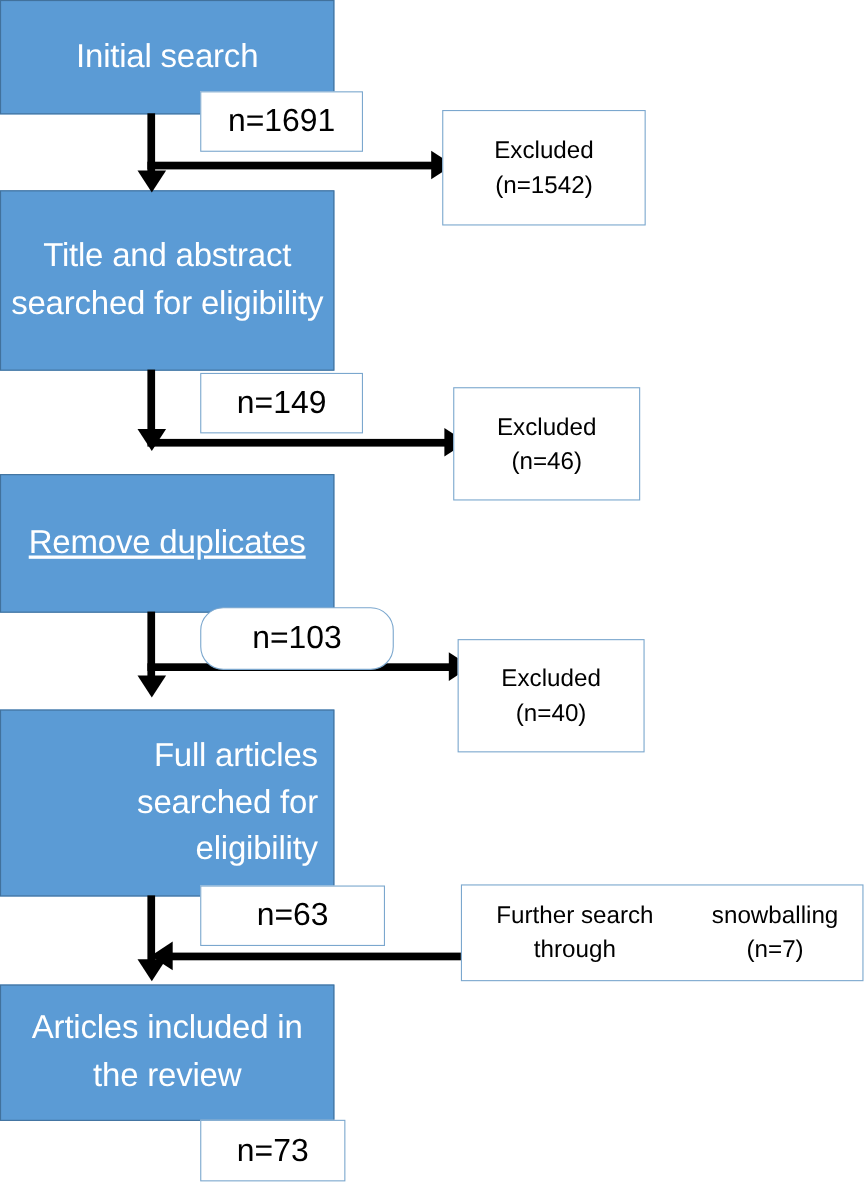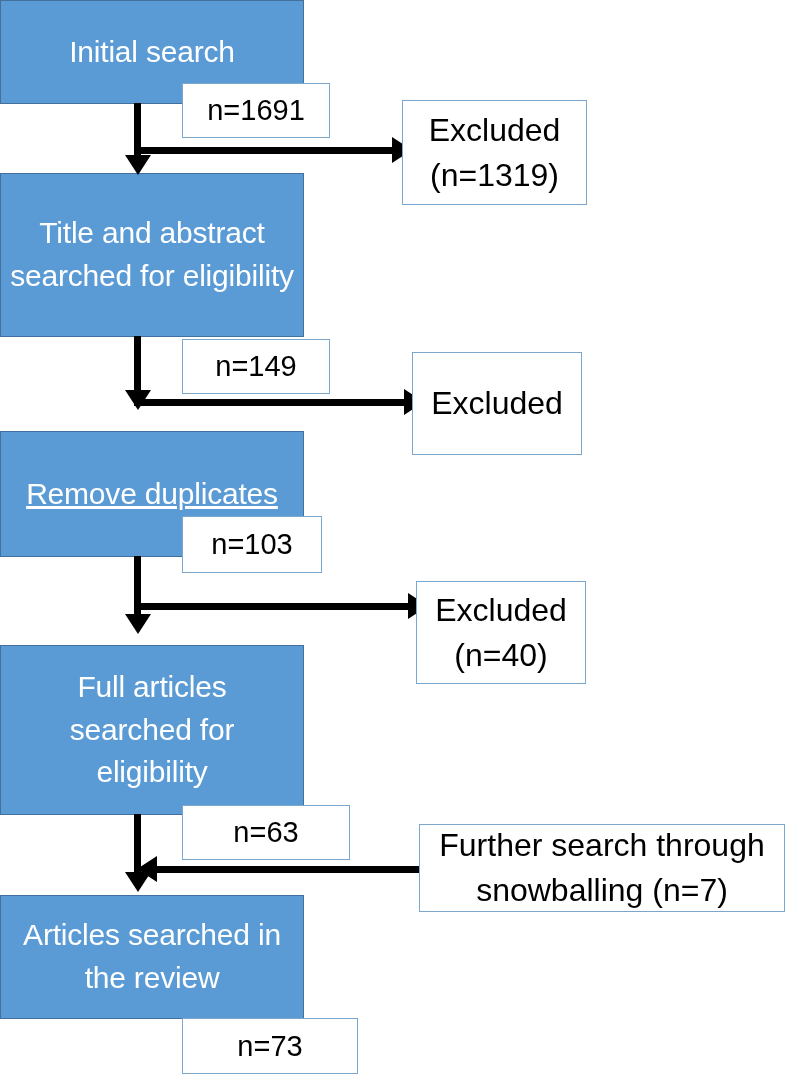--- a/index.html
+++ b/index.html
@@ -42,21 +42,21 @@
     color: #000000;
     display: flex;
     align-items: center;
     justify-content: center;
     text-align: center;
     font-size: 29px;
     line-height: 1.4;
     z-index: 3;
   }
   .side-box {
-    font-size: 32px;
+    font-size: 22px;
   }
   .vline {
     position: absolute;
     background: #000000;
     width: 7px;
     z-index: 2;
   }
   .hline {
     position: absolute;
     background: #000000;
@@ -102,80 +102,81 @@
 
   <div class="hline" style="left:134px; top:147px; width:265px;"></div>
   <div class="arrow-right" style="left:392px; top:137px; border-left:20px solid #000000;"></div>
 
   <div class="count-box" style="left:182px; top:83px; width:148px; height:55px;">
     <span>n=1691</span>
   </div>
 
   <div class="side-box" style="left:402px; top:100px; width:185px; height:105px; flex-direction:column;">
     <span>Excluded</span>
-    <span>(n=1319)</span>
+    <span>(n=1542)</span>
   </div>
 
   <div class="stage-box" style="left:0px; top:173px; width:304px; height:164px; padding:0 2px;">
     <span>Title and abstract searched for eligibility</span>
   </div>
 
   <div class="vline" style="left:134px; top:336px; height:60px;"></div>
   <div class="arrow-down" style="left:125px; top:390px; border-top:20px solid #000000;"></div>
 
   <div class="hline" style="left:134px; top:399px; width:277px;"></div>
   <div class="arrow-right" style="left:404px; top:389px; border-left:20px solid #000000;"></div>
 
   <div class="count-box" style="left:182px; top:339px; width:148px; height:55px;">
     <span>n=149</span>
   </div>
 
   <div class="side-box" style="left:412px; top:352px; width:170px; height:103px; flex-direction:column;">
     <span>Excluded</span>
+    <span>(n=46)</span>
   </div>
 
   <div class="stage-box" style="left:0px; top:431px; width:304px; height:126px;text-decoration:underline;">
     <span>Remove duplicates</span>
   </div>
 
   <div class="vline" style="left:134px; top:556px; height:64px;"></div>
   <div class="arrow-down" style="left:125px; top:614px; border-top:20px solid #000000;"></div>
 
   <div class="hline" style="left:134px; top:603px; width:281px;"></div>
   <div class="arrow-right" style="left:408px; top:593px; border-left:20px solid #000000;"></div>
 
-  <div class="count-box" style="left:182px; top:516px; width:140px; height:57px;">
+  <div class="count-box" style="left:182px; top:552px; width:176px; height:57px;border-radius:21px;">
     <span>n=103</span>
   </div>
 
   <div class="side-box" style="left:416px; top:581px; width:170px; height:103px; flex-direction:column;">
     <span>Excluded</span>
     <span>(n=40)</span>
   </div>
 
-  <div class="stage-box" style="left:0px; top:645px; width:304px; height:170px; padding:4px 14px;">
+  <div class="stage-box" style="left:0px; top:645px; width:304px; height:170px; padding:4px 14px;text-align:right;">
     <span>Full articles searched for eligibility</span>
   </div>
 
   <div class="vline" style="left:134px; top:814px; height:64px;"></div>
   <div class="arrow-down" style="left:125px; top:872px; border-top:20px solid #000000;"></div>
 
   <div class="count-box" style="left:182px; top:805px; width:168px; height:55px;">
     <span>n=63</span>
   </div>
 
   <div class="hline" style="left:152px; top:866px; width:268px;"></div>
   <div class="arrow-left" style="left:137px; top:856px; border-right:20px solid #000000;"></div>
 
-  <div class="side-box" style="left:419px; top:824px; width:366px; height:88px; flex-direction:column;">
+  <div class="side-box" style="left:419px; top:804px; width:366px; height:88px; flex-direction:row;">
     <span>Further search through</span>
     <span>snowballing (n=7)</span>
   </div>
 
   <div class="stage-box" style="left:0px; top:895px; width:304px; height:124px; padding:0 14px;">
-    <span>Articles searched in the review</span>
+    <span>Articles included in the review</span>
   </div>
 
-  <div class="count-box" style="left:182px; top:1018px; width:176px; height:56px;">
+  <div class="count-box" style="left:182px; top:1018px; width:132px; height:56px;">
     <span>n=73</span>
   </div>
 
 </div>
 
 </body></html>

